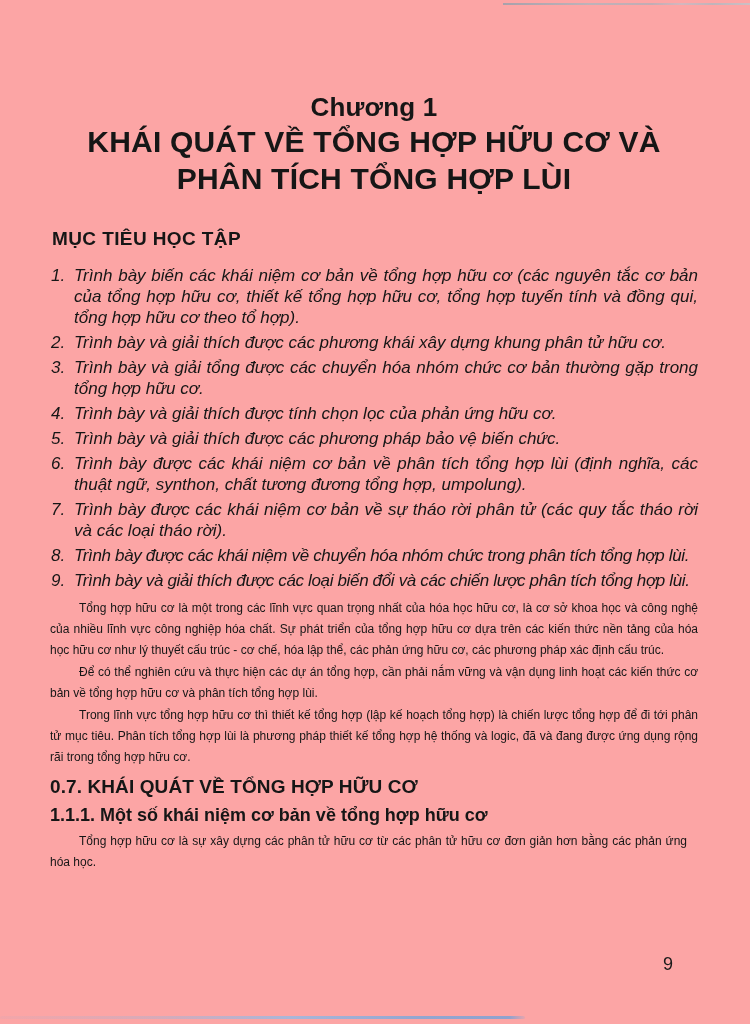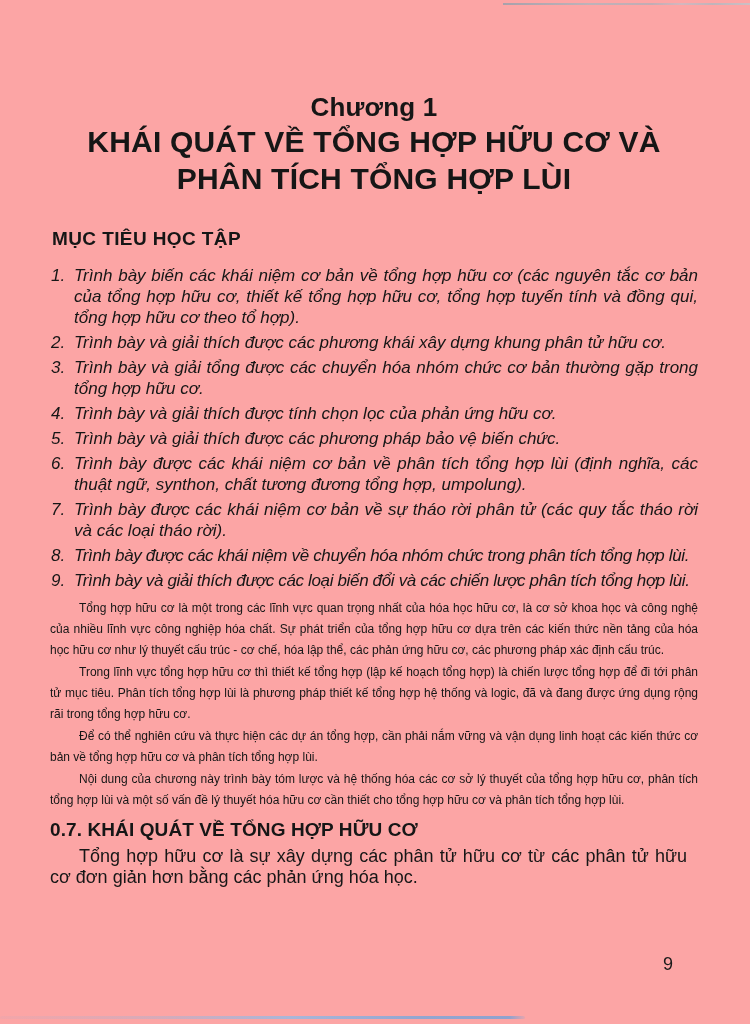--- a/index.html
+++ b/index.html
@@ -79,21 +79,21 @@
     margin: 7px 0 0 0;
     font-size: 19px; font-weight: bold; line-height: 23px;
     letter-spacing: 0.1px;
   }
   .section-heading-1-1-1 {
     margin: 6px 0 0 0;
     font-size: 18px; font-weight: bold; line-height: 22px;
   }
   .closing-para {
     margin: 5px 11px 0 0;
-    font-size: 18px; line-height: 21px;
+    font-size: 12px; line-height: 21px;
     text-align: justify;
     text-indent: 29px;
   }
   .page-number {
     position: absolute;
     top: 953px; left: 663px;
     font-size: 18px; line-height: 22px;
     color: #1a1a1a;
   }
 </style>
@@ -147,27 +147,27 @@
           <span class="obj-text">Trình bày được các khái niệm về chuyển hóa nhóm chức trong phân tích tổng hợp lùi.</span>
         </li>
         <li class="obj-item">
           <span class="num">9.</span>
           <span class="obj-text">Trình bày và giải thích được các loại biến đổi và các chiến lược phân tích tổng hợp lùi.</span>
         </li>
       </ol>
 
     <div class="body-paragraphs">
         <p class="para">Tổng hợp hữu cơ là một trong các lĩnh vực quan trọng nhất của hóa học hữu cơ, là cơ sở khoa học và công nghệ của nhiều lĩnh vực công nghiệp hóa chất. Sự phát triển của tổng hợp hữu cơ dựa trên các kiến thức nền tảng của hóa học hữu cơ như lý thuyết cấu trúc - cơ chế, hóa lập thể, các phản ứng hữu cơ, các phương pháp xác định cấu trúc.</p>
+        <p class="para">Để có thể nghiên cứu và thực hiện các dự án tổng hợp, cần phải nắm vững và vận dụng linh hoạt các kiến thức cơ bản về tổng hợp hữu cơ và phân tích tổng hợp lùi.</p>
         <p class="para">Trong lĩnh vực tổng hợp hữu cơ thì thiết kế tổng hợp (lập kế hoạch tổng hợp) là chiến lược tổng hợp để đi tới phân tử mục tiêu. Phân tích tổng hợp lùi là phương pháp thiết kế tổng hợp hệ thống và logic, đã và đang được ứng dụng rộng rãi trong tổng hợp hữu cơ.</p>
-        <p class="para">Để có thể nghiên cứu và thực hiện các dự án tổng hợp, cần phải nắm vững và vận dụng linh hoạt các kiến thức cơ bản về tổng hợp hữu cơ và phân tích tổng hợp lùi.</p>
-        <p class="para">Nội dung của chương này trình bày tóm lược và hệ thống hóa các cơ sở lý thuyết của tổng hợp hữu cơ, phân tích tổng hợp lùi và một số vấn đề lý thuyết hóa hữu cơ cần thiết cho tổng hợp hữu cơ và phân tích tổng hợp lùi.</p>
       </div>
 
     <h3 class="section-heading-1-1">0.7. KHÁI QUÁT VỀ TỔNG HỢP HỮU CƠ</h3>
 
+    <h4 class="section-heading-1-1-1">1.1.1. Một số khái niệm cơ bản về tổng hợp hữu cơ</h4>
 
     <p class="closing-para">Tổng hợp hữu cơ là sự xây dựng các phân tử hữu cơ từ các phân tử hữu cơ đơn giản hơn bằng các phản ứng hóa học.</p>
 
   </div>
 
   <div class="page-number">9</div>
 
   <div class="artifact-bottom-line"></div>
 
 </div>

